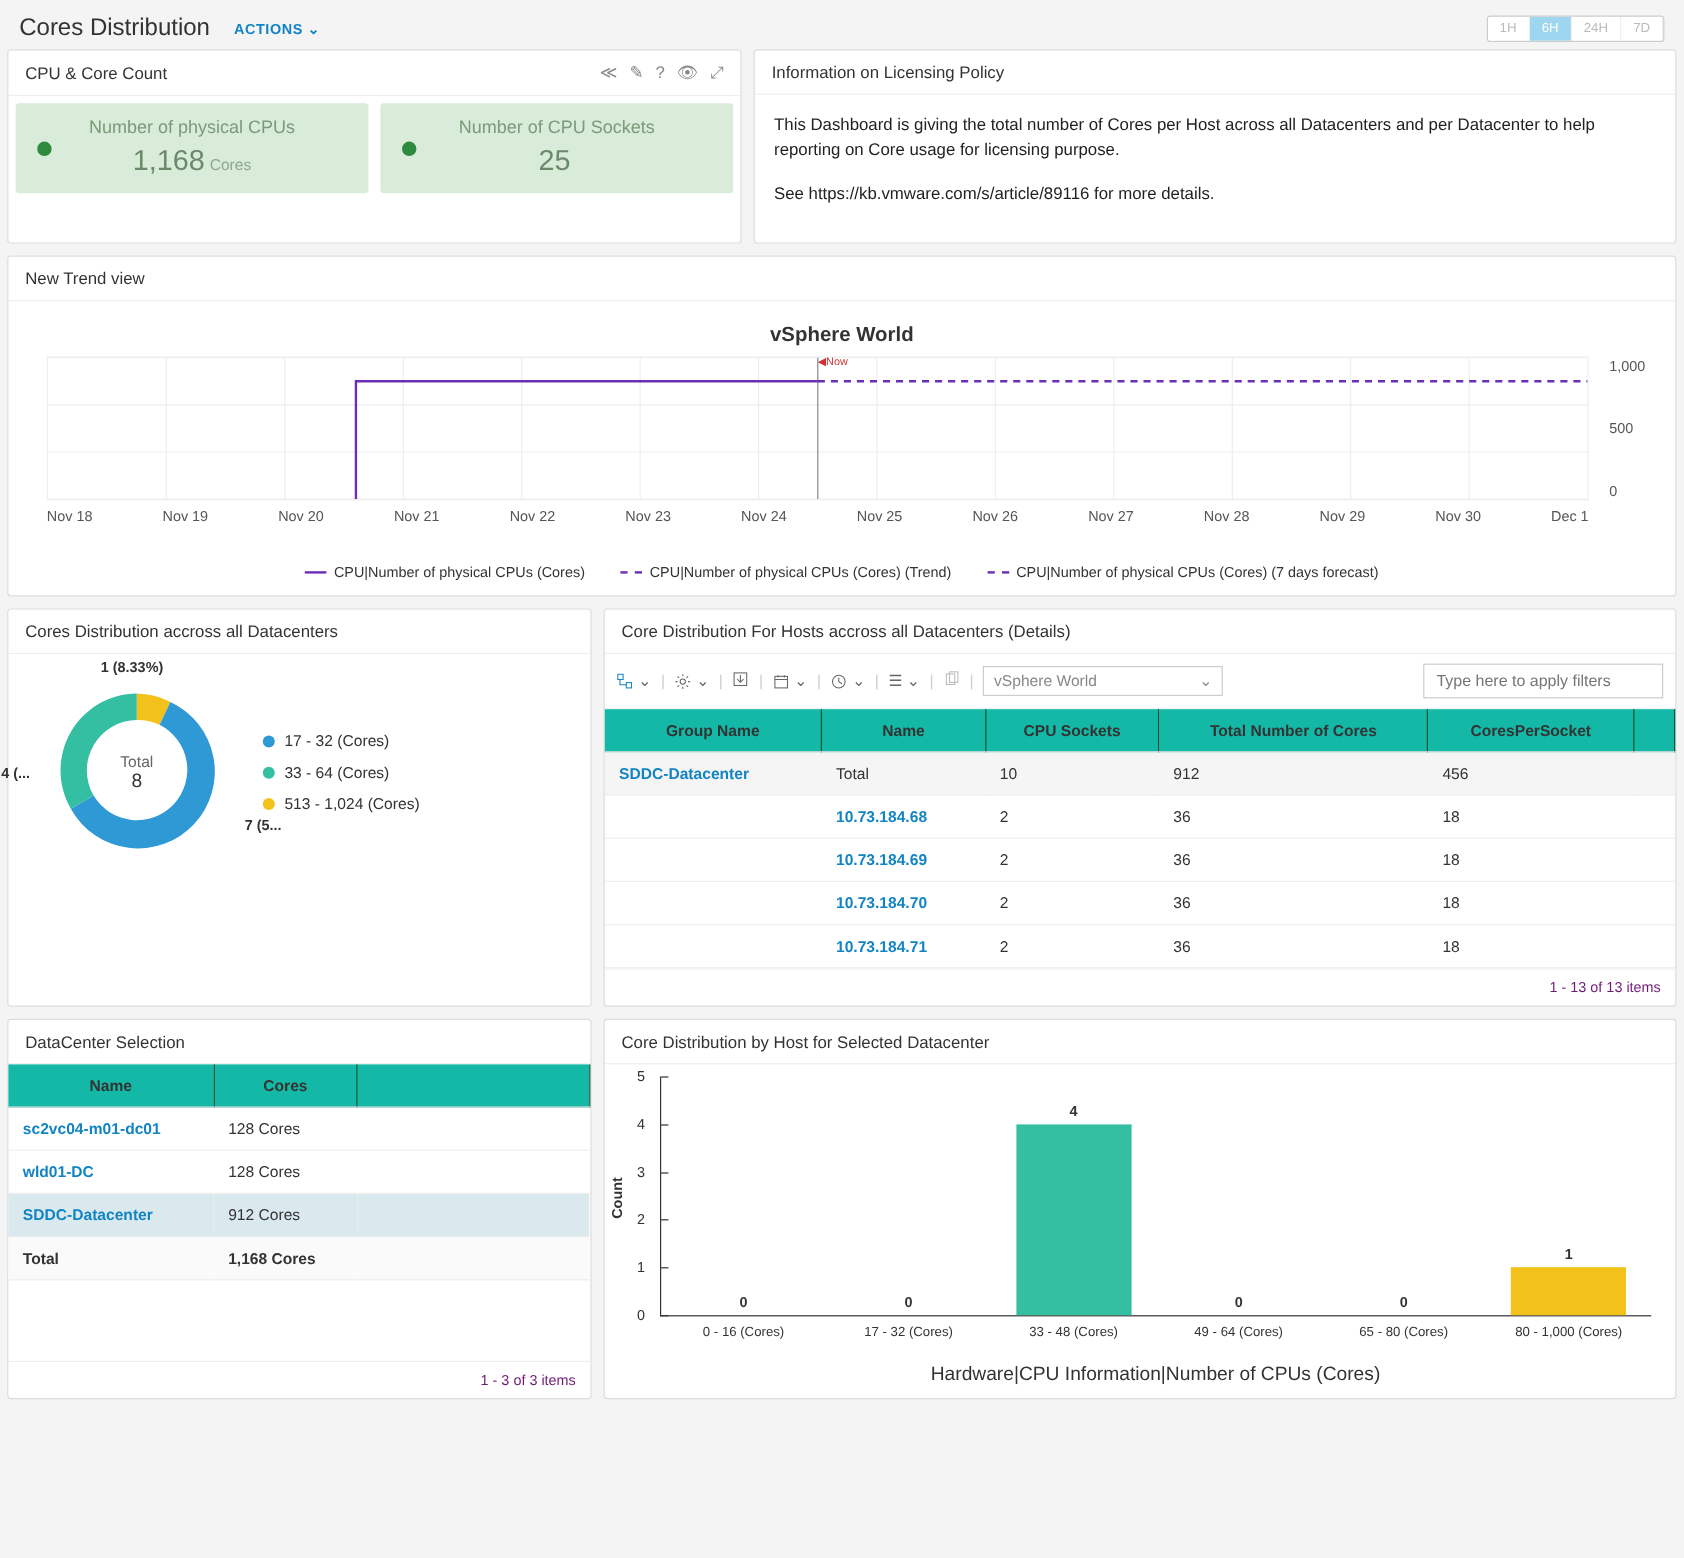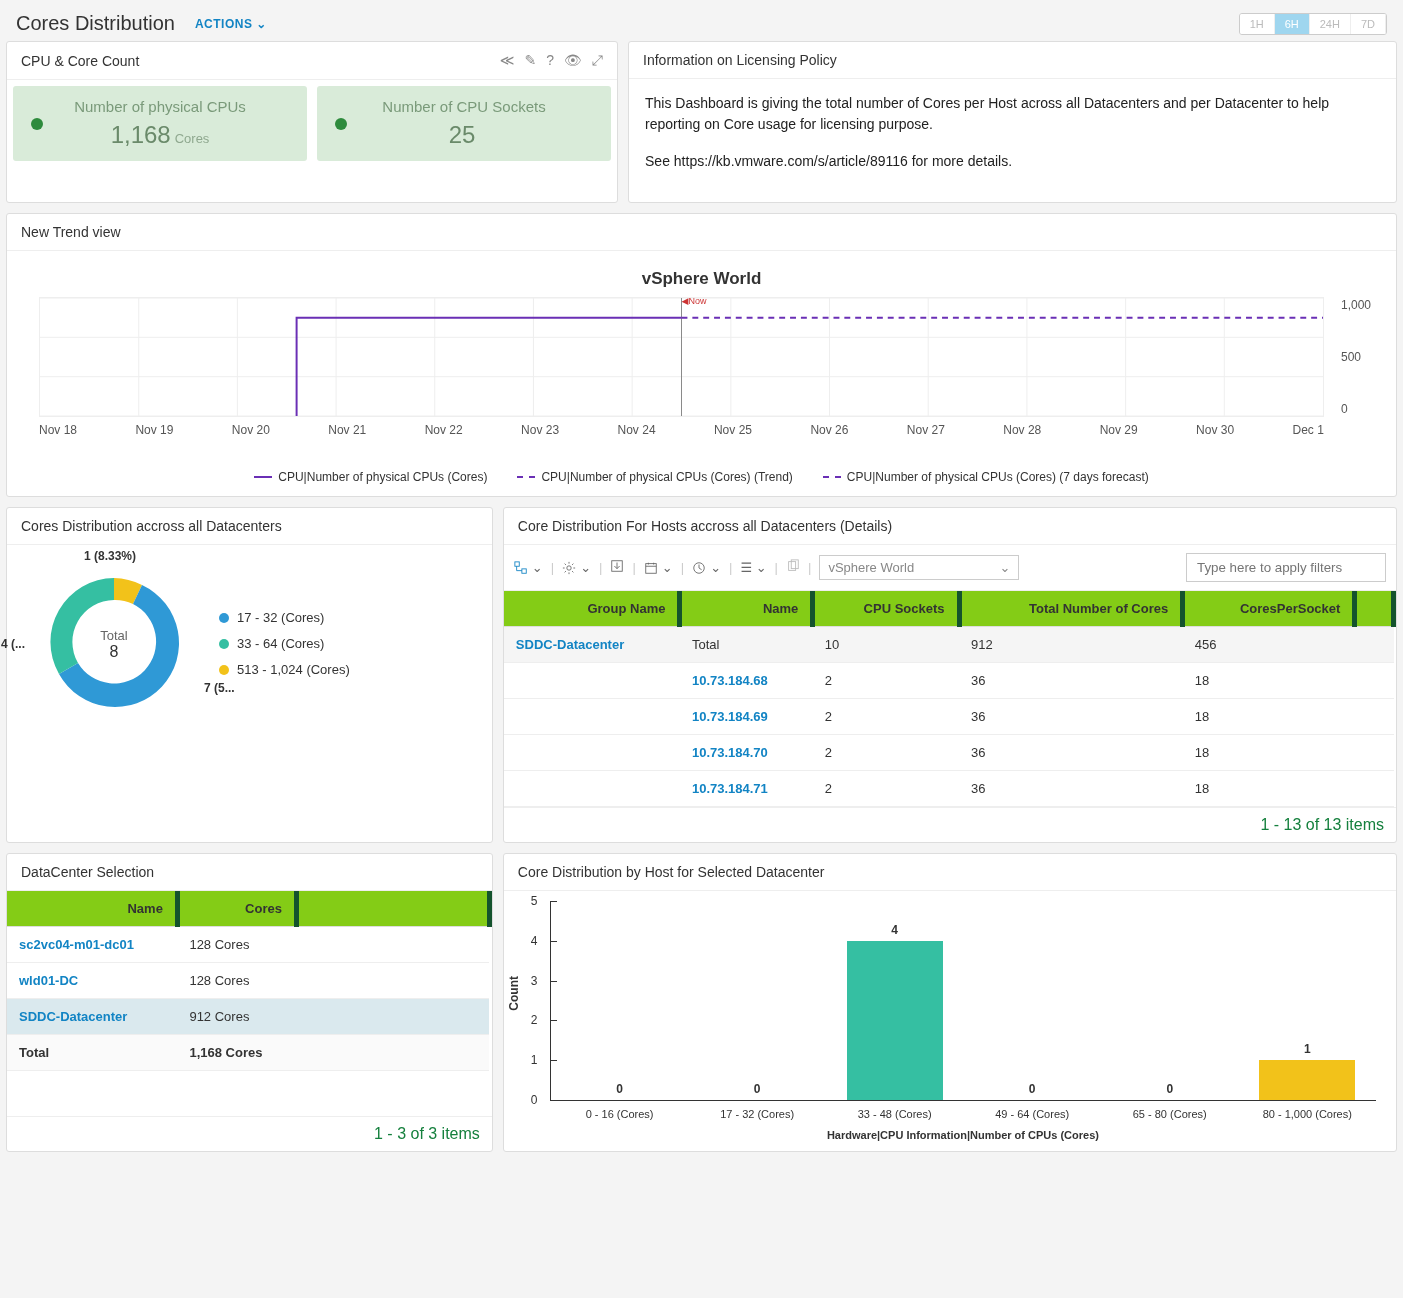--- a/index.html
+++ b/index.html
@@ -42,37 +42,37 @@
 .dlab{position:absolute;font-size:12px;font-weight:600;white-space:nowrap}
 .pie-legend{font-size:13px;line-height:2}
 .pie-legend div{display:flex;align-items:center;gap:8px}
 .swatch{width:10px;height:10px;border-radius:50%}
 .toolbar{display:flex;align-items:center;gap:8px;padding:8px 10px;border-bottom:1px solid #eee;font-size:13px;color:#666}
 .toolbar .sep{color:#ccc}
 .toolbar .dd{display:flex;align-items:center;gap:4px;cursor:pointer}
 .tb-select{border:1px solid #ccc;padding:4px 8px;min-width:200px;color:#888;display:flex;justify-content:space-between;align-items:center}
 .tb-filter{border:1px solid #ccc;padding:6px 10px;color:#999;min-width:200px;margin-left:auto}
 table{width:100%;border-collapse:collapse;font-size:13px}
-th{text-align:right;padding:10px 12px;background:#84cc16;border-bottom:1px solid #ddd;border-right:5px solid #14532d;font-weight:600;color:#333}
+th{text-align:center;padding:10px 12px;background:#14b8a6;border-bottom:1px solid #ddd;border-right:1px solid #14532d;font-weight:600;color:#333}
 td{padding:10px 12px;border-bottom:1px solid #eee;color:#333}
 td.link{color:#1284c4;font-weight:600;cursor:pointer}
 tr.total-row td{font-weight:600;background:#fafafa}
 tr.selected td{background:#dae9ee}
-.table-footer{text-align:right;padding:8px 12px;font-size:16px;color:#15803d;border-top:1px solid #eee}
+.table-footer{text-align:right;padding:8px 12px;font-size:12px;color:#701a75;border-top:1px solid #eee}
 .bar-chart{padding:10px 20px 10px 46px;position:relative}
 .bar-y-label{position:absolute;left:10px;top:50%;transform:rotate(-90deg) translateX(50%);transform-origin:left;font-size:12px;font-weight:600}
 .bar-plot{position:relative;height:200px;border-left:1px solid #333;border-bottom:1px solid #333}
 .bar-grid{position:absolute;left:0;right:0;border-top:1px solid #333;width:6px}
 .bar-ytick{position:absolute;left:-20px;font-size:12px;transform:translateY(-50%)}
 .bars{display:flex;height:100%;align-items:flex-end;justify-content:space-around}
 .bar-col{flex:1;display:flex;flex-direction:column;align-items:center;height:100%;justify-content:flex-end;position:relative}
 .bar{width:70%}
 .bar-val{font-size:12px;font-weight:600;margin-bottom:4px}
 .bar-xlab{position:absolute;top:100%;margin-top:8px;font-size:11px;white-space:nowrap}
-.bar-xtitle{text-align:center;font-size:11px;font-weight:700;margin-top:28px}
+.bar-xtitle{text-align:center;font-size:16px;font-weight:400;margin-top:40px}
 .tb-ico{width:14px;height:14px;display:inline-block;fill:#666}
 </style>
 </head>
 <body>
 
 <div class="header">
   <div class="header-left">
     <div class="page-title">Cores Distribution</div>
     <div class="actions-link">
       <span>ACTIONS</span>

